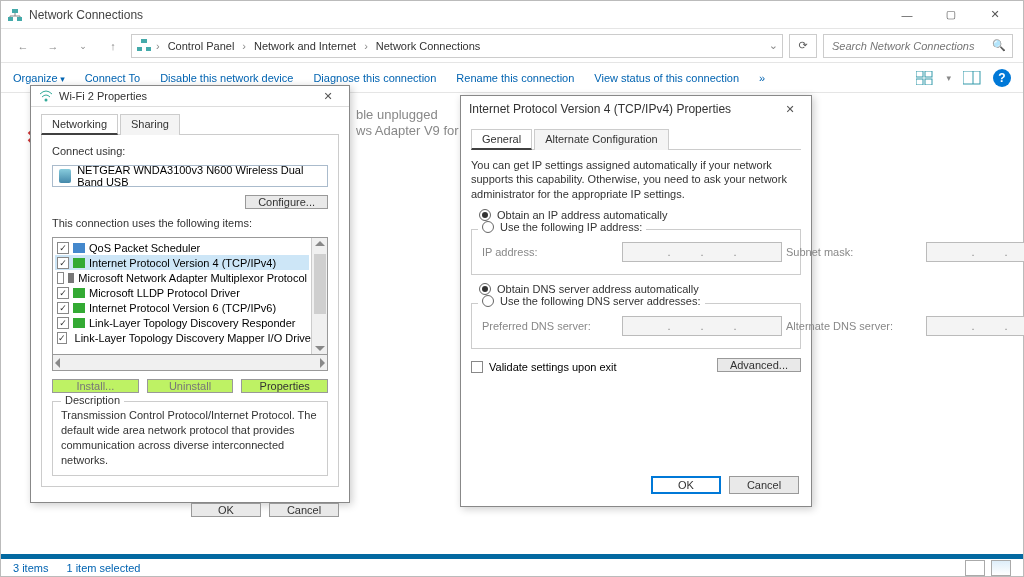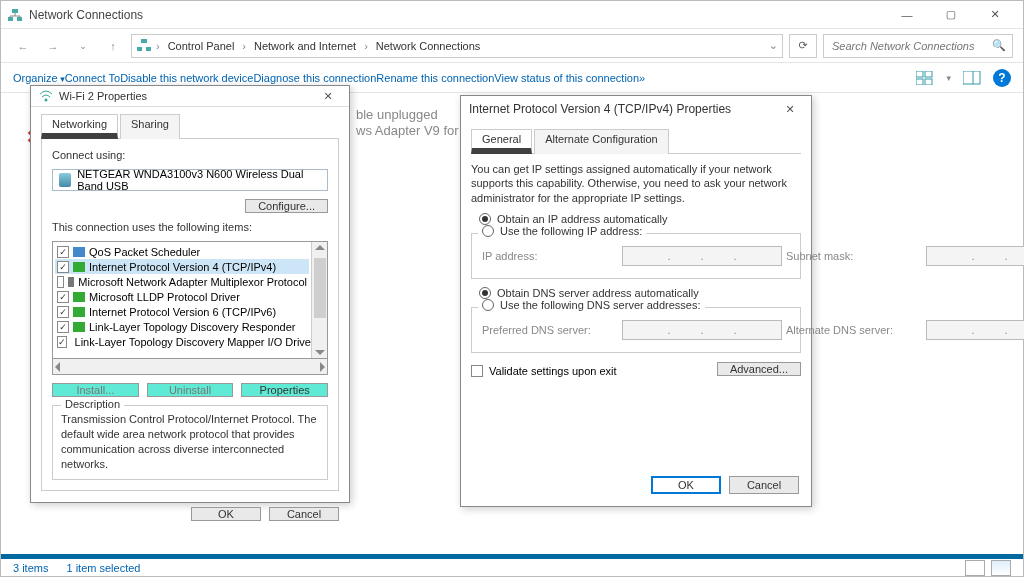--- a/index.html
+++ b/index.html
@@ -16,21 +16,21 @@
 .navbar { height:34px; display:flex; align-items:center; padding:0 10px; border-bottom:1px solid #e5e5e5; gap:6px; }
 .navbtn { width:24px; height:24px; display:flex; align-items:center; justify-content:center; color:#888; border-radius:3px;}
 .addrbar { flex:1; display:flex; align-items:center; border:1px solid #ccc; height:24px; padding:0 4px; gap:4px; }
 .crumb { color:#333; padding:2px 4px; }
 .crumb-sep { color:#888; }
 .refreshbtn { width:28px; height:24px; border:1px solid #ccc; display:flex; align-items:center; justify-content:center; color:#555;}
 .searchbox { width:190px; height:24px; border:1px solid #ccc; display:flex; align-items:center; padding:0 6px; color:#888; }
 .searchbox input { border:0; outline:0; flex:1; font-style:italic; color:#888; }
 .searchbox .sicon { color:#666; }
 
-.cmdbar { height:30px; display:flex; align-items:center; padding:0 12px; border-bottom:1px solid #e5e5e5; }
+.cmdbar { height:30px; display:flex; align-items:center; padding:0 12px; border-bottom:1px solid #e5e5e5; gap:20px; }
 .cmd { color:#0063b1; }
 .cmd.dd::after { content:" ▾"; font-size:9px; color:#0063b1; }
 .cmdspacer { flex:1; }
 .cmdicons { display:flex; gap:12px; align-items:center; color:#555; }
 .viewicon, .previewicon, .helpicon { width:18px; height:18px; display:flex; align-items:center; justify-content:center; }
 .helpicon { width:18px; height:18px; border-radius:50%; background:#0078d7; color:#fff; font-weight:bold; font-size:12px; }
 
 .content { flex:1; position:relative; background:#fff; }
 .statusbar { height:22px; border-top:5px solid #0369a1; display:flex; align-items:center; padding:0 12px; gap:18px; color:#0063b1; }
 .statusbar .right { margin-left:auto; display:flex; gap:6px; }
@@ -42,21 +42,21 @@
 
 .dlg { position:absolute; background:#fff; border:1px solid #888; box-shadow:2px 2px 8px rgba(0,0,0,.2); display:flex; flex-direction:column; }
 .dlg .dlg-title { height:26px; display:flex; align-items:center; padding:0 8px; border-bottom:1px solid #ddd; }
 .dlg .dlg-title .icon { width:14px; height:14px; margin-right:6px; }
 .dlg .dlg-title .t { flex:1; color:#333; }
 .dlg .closex { width:26px; height:20px; display:flex; align-items:center; justify-content:center; color:#555; }
 .dlg-body { flex:1; padding:6px 10px 10px; display:flex; flex-direction:column; }
 
 .tabs { display:flex; border-bottom:1px solid #ccc; }
 .tab { padding:3px 10px; border:1px solid #ccc; border-bottom:none; background:#f4f4f4; margin-right:2px; position:relative; top:1px; color:#333; }
-.tab.active { background:#fff; border-bottom:6px solid #404040; }
+.tab.active { background:#fff; border-bottom:2px solid #404040; }
 .tabpanel { border:1px solid #ccc; border-top:none; padding:10px; flex:1; display:flex; flex-direction:column; gap:8px; }
 
 .lbl { color:#333; }
 .adapterbox { border:1px solid #abc; height:22px; display:flex; align-items:center; padding:0 6px; gap:6px; background:#fff; }
 .adapterbox .aicon { width:14px; height:14px; background:linear-gradient(#8cd,#48a); border-radius:2px; }
 .btnrow { display:flex; justify-content:flex-end; }
 .btn { border:1px solid #999; background:#e9e9e9; padding:0 12px; color:#333; min-width:70px; text-align:center; }
 .btn.small { min-width:60px; }
 
 .itemsbox { border:1px solid #999; height:118px; background:#fff; position:relative; display:flex; }
@@ -71,21 +71,21 @@
 .itemsbox .scrollv::before, .itemsbox .scrollv::after { content:""; position:absolute; left:3px; width:0;height:0; border-left:5px solid transparent; border-right:5px solid transparent; }
 .itemsbox .scrollv::before{ top:3px; border-bottom:5px solid #888;}
 .itemsbox .scrollv::after{ bottom:3px; border-top:5px solid #888;}
 .itemsbox .thumb { position:absolute; left:2px; width:12px; background:#cfcfcf; }
 .scrollh { height:16px; border:1px solid #999; border-top:none; background:#f0f0f0; position:relative; display:flex; align-items:center; justify-content:space-between; padding:0 2px; }
 .scrollh .arrow { width:0;height:0; }
 .scrollh .arrow.l { border-top:5px solid transparent; border-bottom:5px solid transparent; border-right:5px solid #888;}
 .scrollh .arrow.r { border-top:5px solid transparent; border-bottom:5px solid transparent; border-left:5px solid #888;}
 
 .threebtn { display:flex; gap:8px; }
-.threebtn .btn { flex:1; background:#5eead4; color:#777; }
+.threebtn .btn { flex:1; background:#bef264; color:#777; }
 .threebtn .btn.act { color:#333; }
 
 .groupbox { border:1px solid #ccc; padding:6px 8px 8px; position:relative; }
 .groupbox .legend { position:absolute; top:-8px; left:8px; background:#fff; padding:0 4px; color:#333; }
 .desc-text { color:#333; line-height:1.35; }
 
 .dlg-footer { display:flex; justify-content:flex-end; gap:8px; padding:6px 10px 10px; }
 
 
 .ipgroup { border:1px solid #ccc; padding:10px 10px 12px; position:relative; display:flex; flex-direction:column; gap:6px; }

